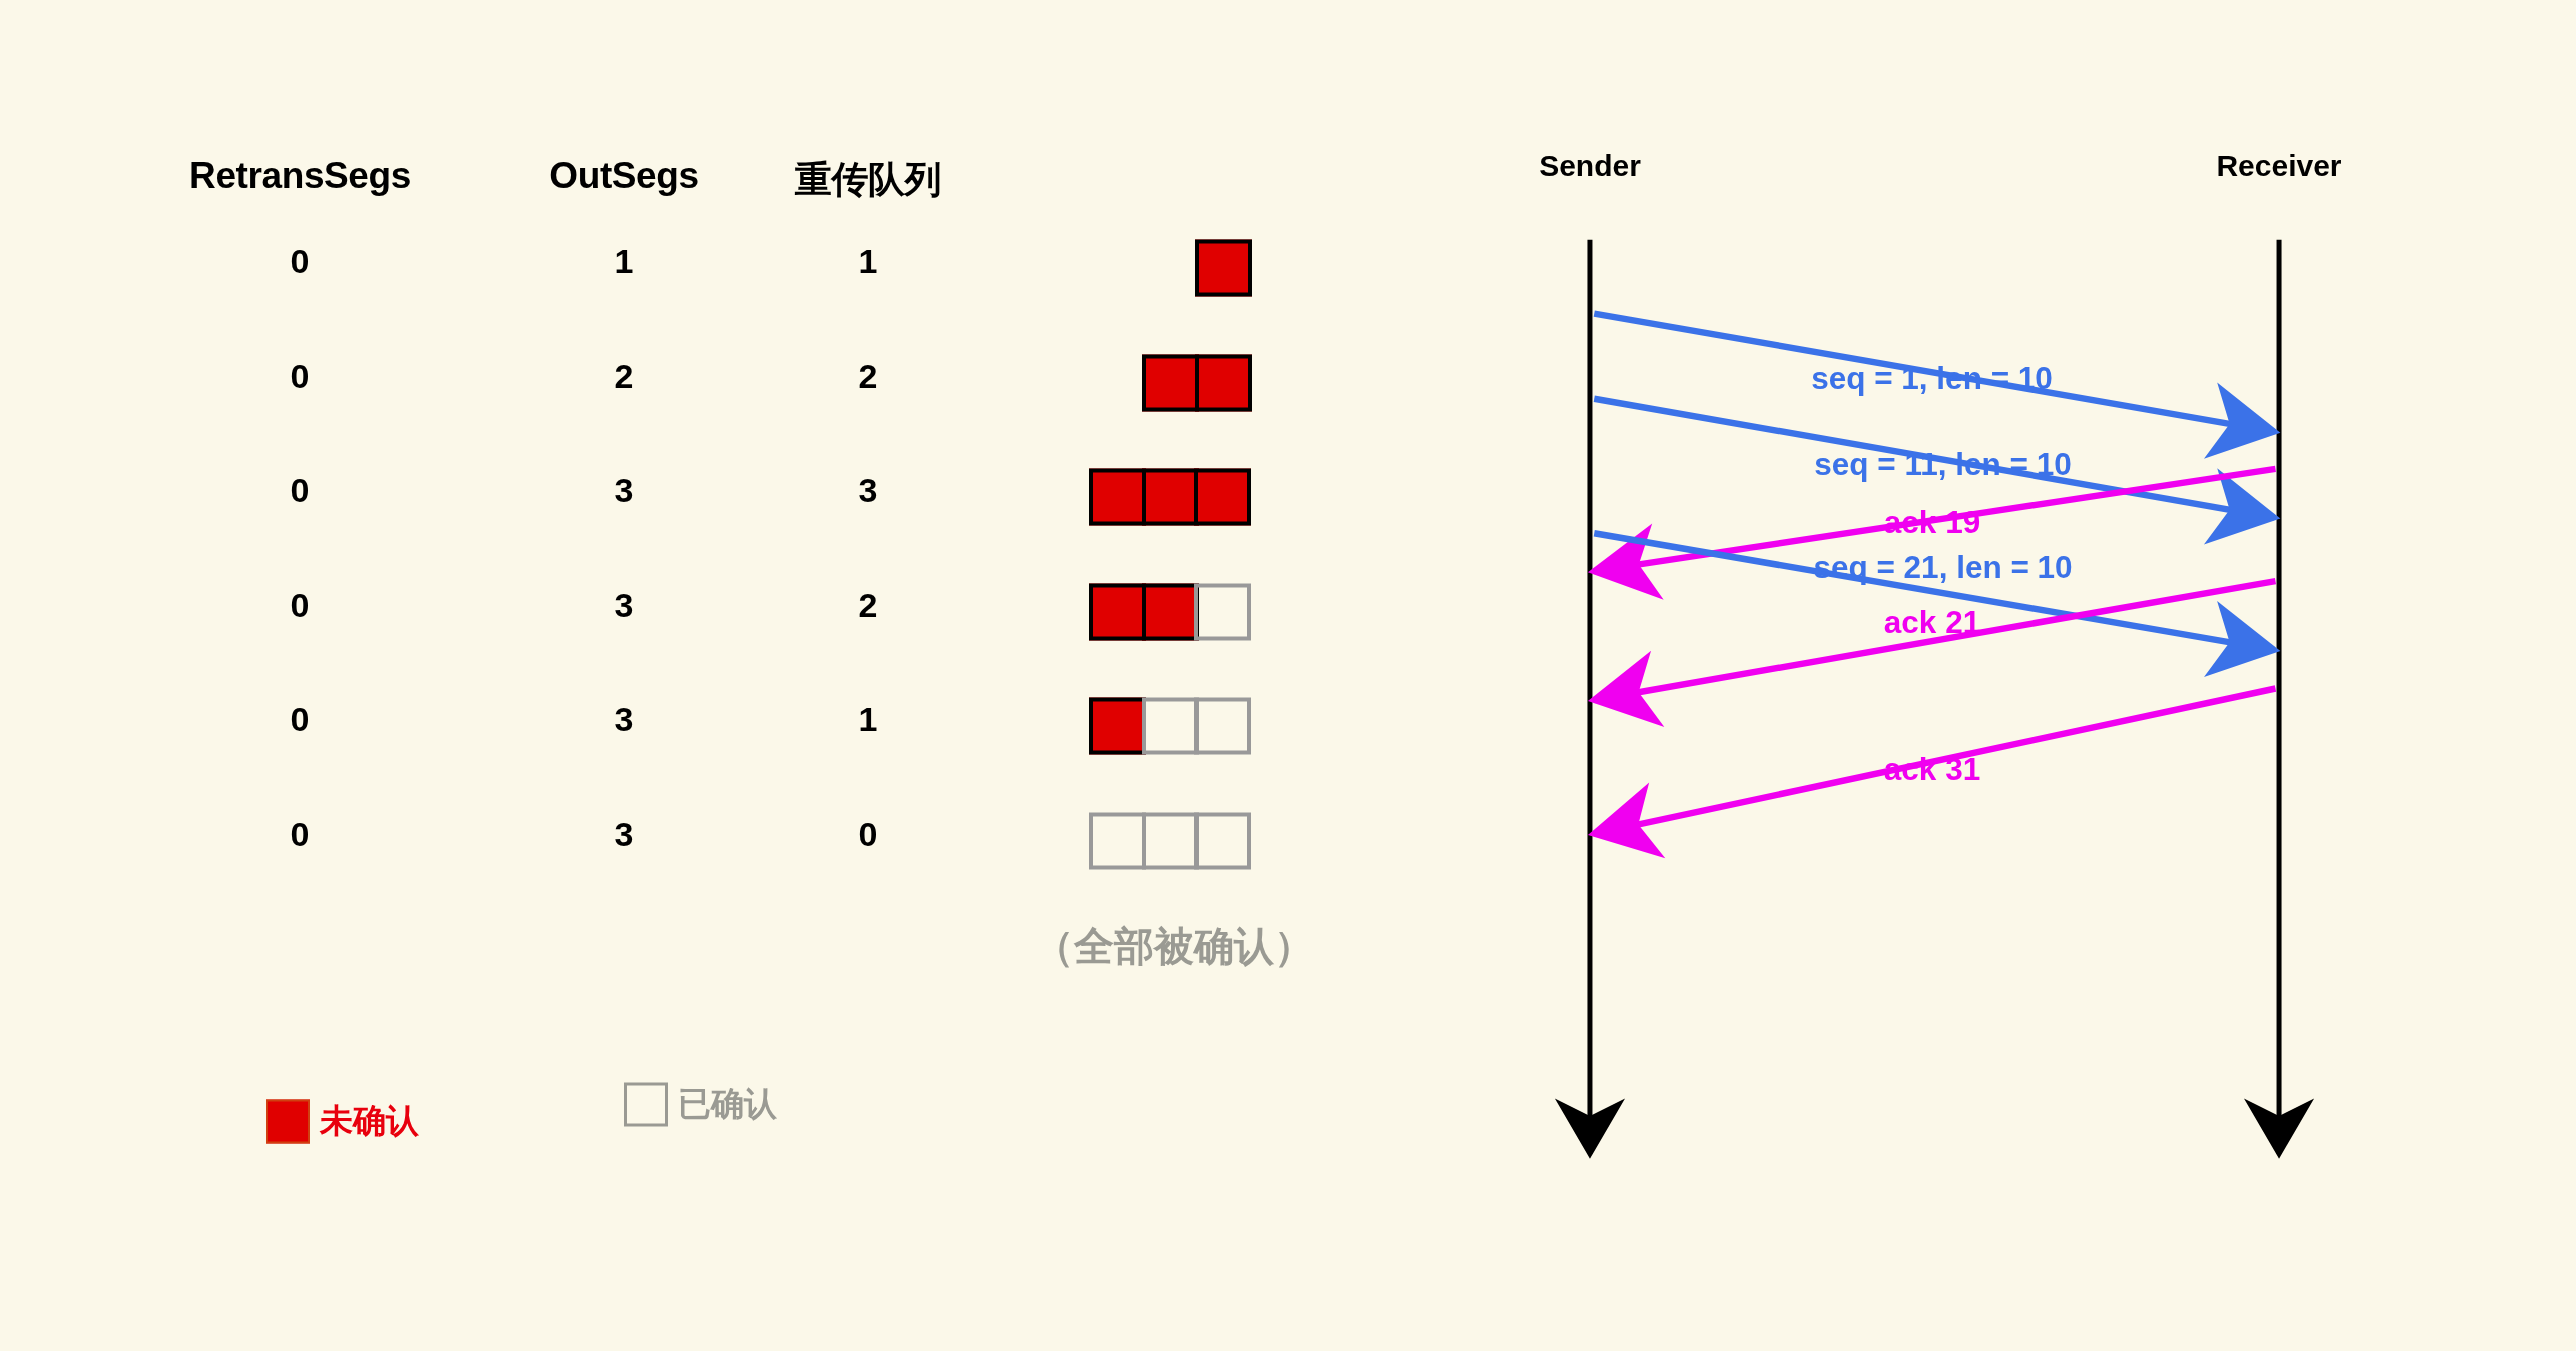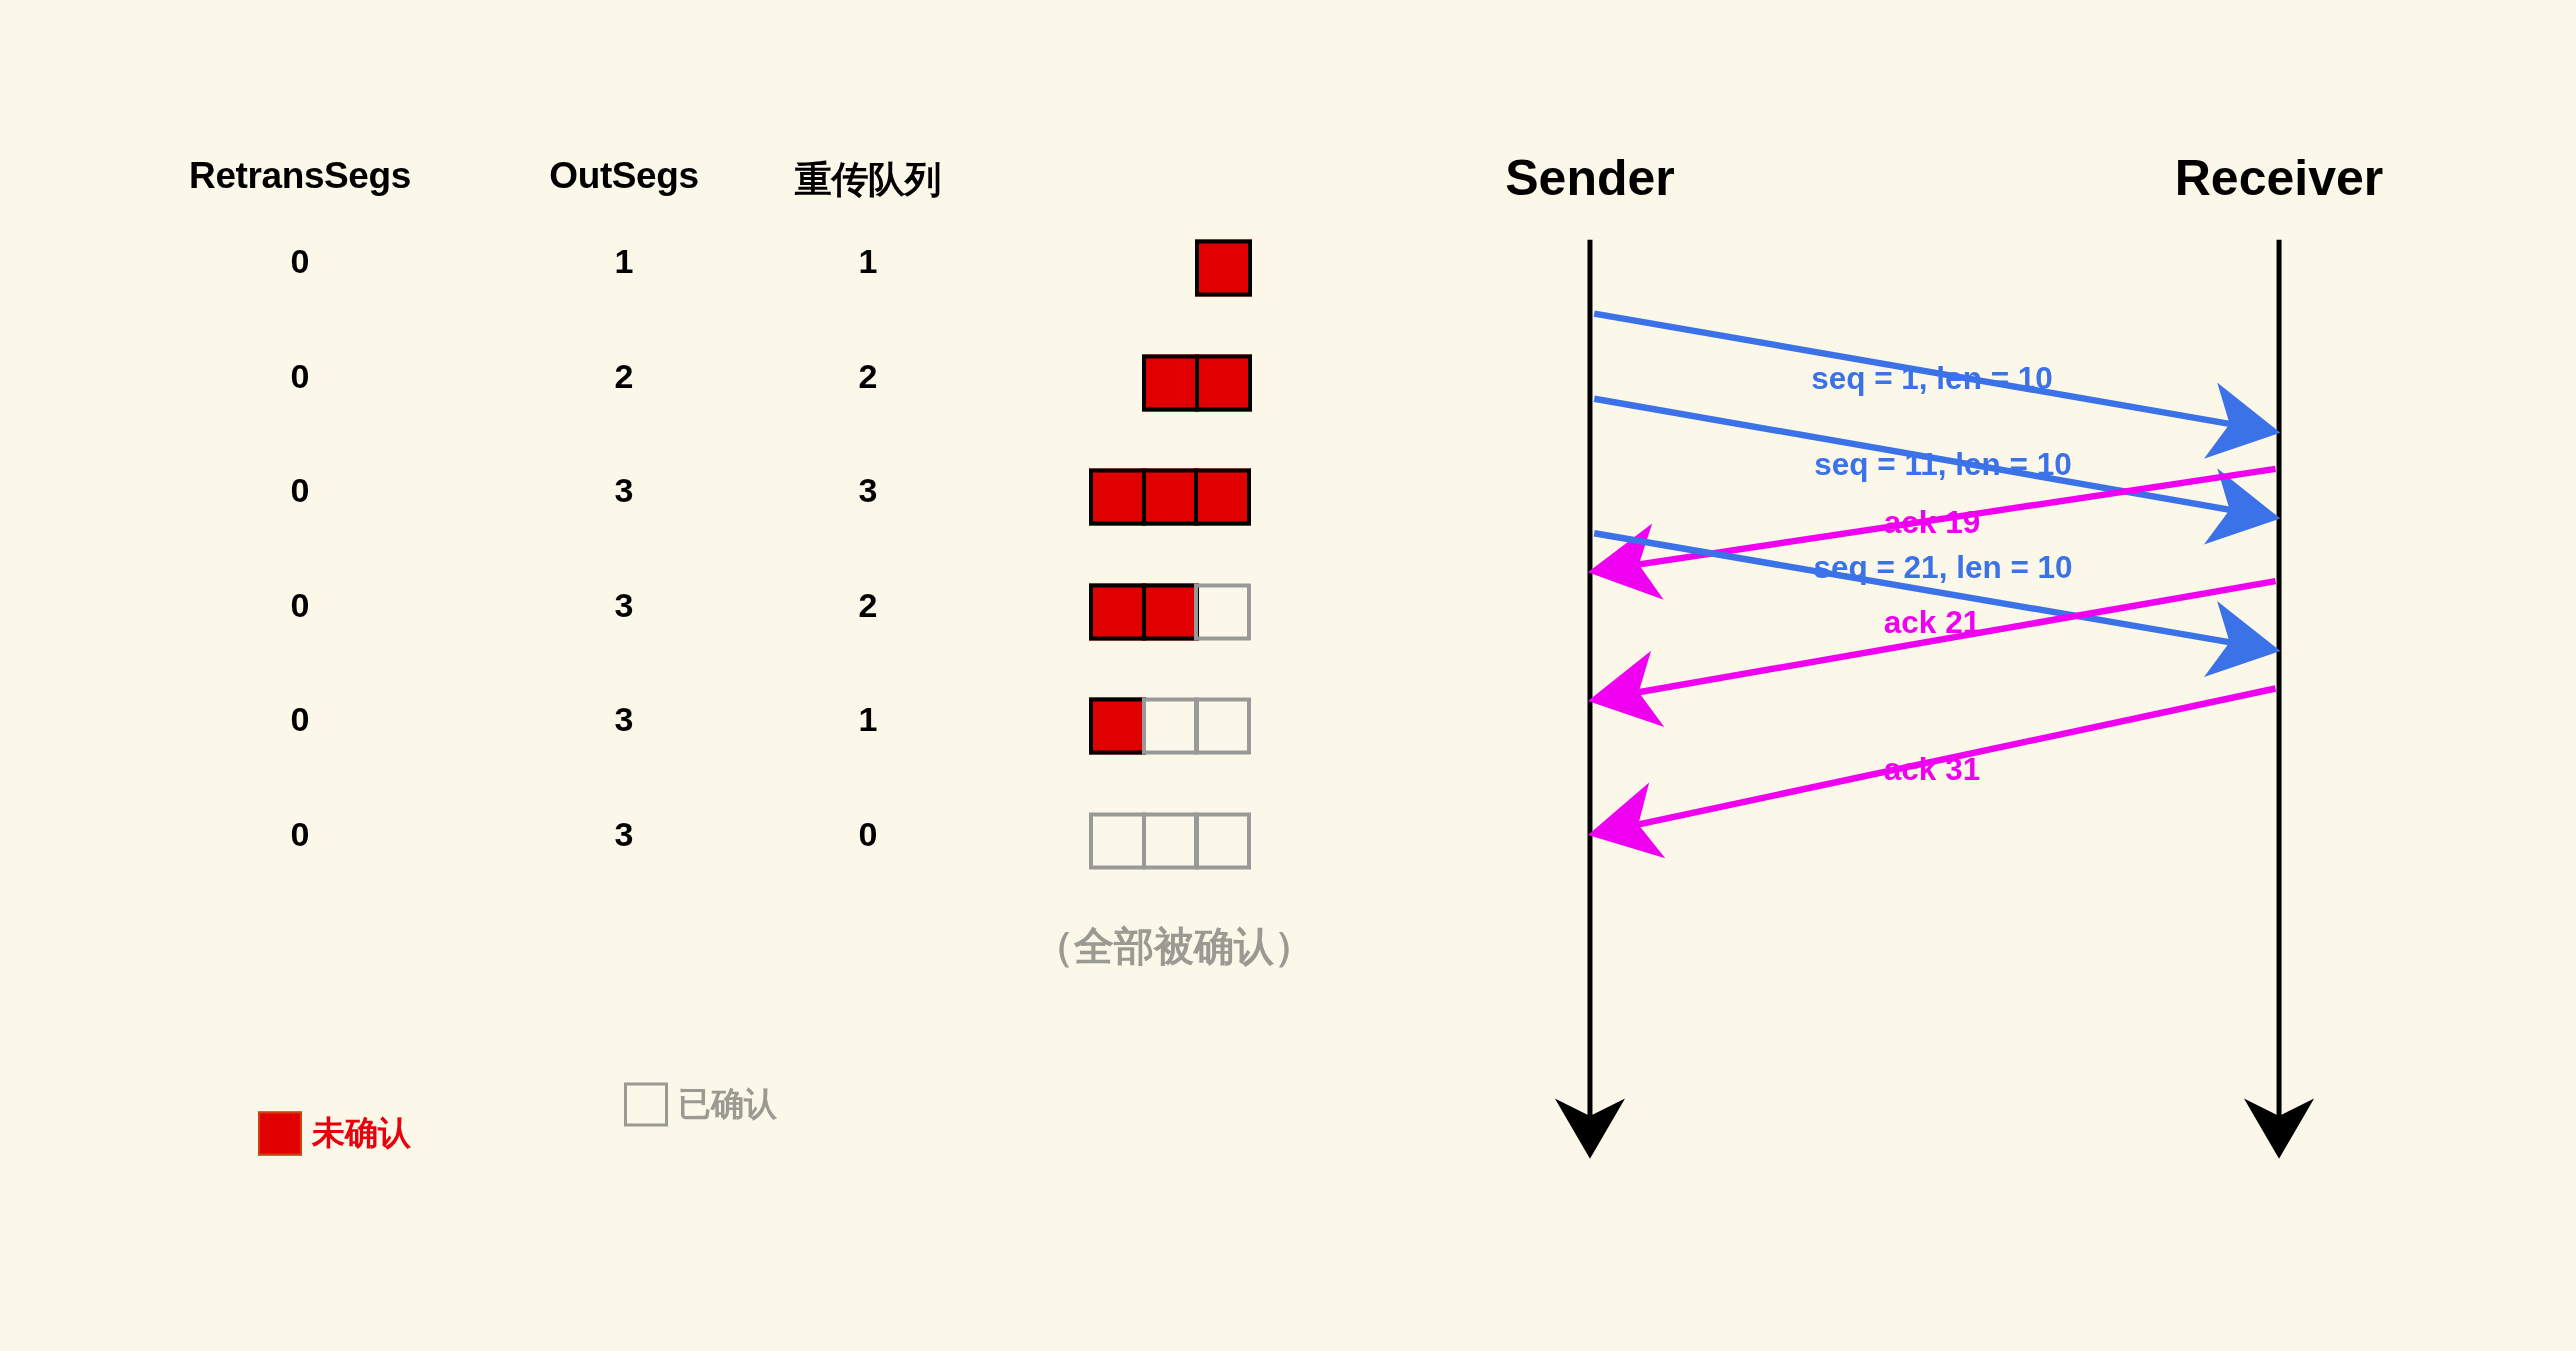--- a/index.html
+++ b/index.html
@@ -79,21 +79,21 @@
   .legend-label{
     font-size:33px;font-weight:bold;margin-left:10px;white-space:nowrap;
     font-family:"DejaVu Sans","Liberation Sans",sans-serif;
   }
   .legend-label.red{color:#e8000d;}
   .legend-label.gray{color:#9a9a93;}
 
   
   .actor-title{
     position:absolute;
-    font-size:50px;
+    font-size:30px;
     font-weight:bold;
     color:#000;
     white-space:nowrap;
     transform:translateX(-50%);
   }
   #seq-svg{position:absolute;left:0;top:0;width:2576px;height:1352px;pointer-events:none;}
 
   .msg-label{
     position:absolute;
     font-size:31.5px;
@@ -158,21 +158,21 @@
       <span class="qcell empty"></span>
     </div>
   <div class="queue-row" id="qrow-5" style="left:1089px;top:841px;">
       <span class="qcell empty"></span>
       <span class="qcell empty"></span>
       <span class="qcell empty"></span>
     </div>
 
   <div class="note-all-acked" style="left:1174px;top:946px;">（全部被确认）</div>
 
-  <div class="legend-item" style="left:258px;top:1121px;margin-top:12px;">
+  <div class="legend-item" style="left:266px;top:1121px;">
     <span class="legend-swatch red"></span>
     <span class="legend-label red">未确认</span>
   </div>
   <div class="legend-item" style="left:624px;top:1104px;">
     <span class="legend-swatch hollow"></span>
     <span class="legend-label gray">已确认</span>
   </div>
 
   <div class="actor-title" style="left:1590px;top:149px;">Sender</div>
   <div class="actor-title" style="left:2279px;top:149px;">Receiver</div>

